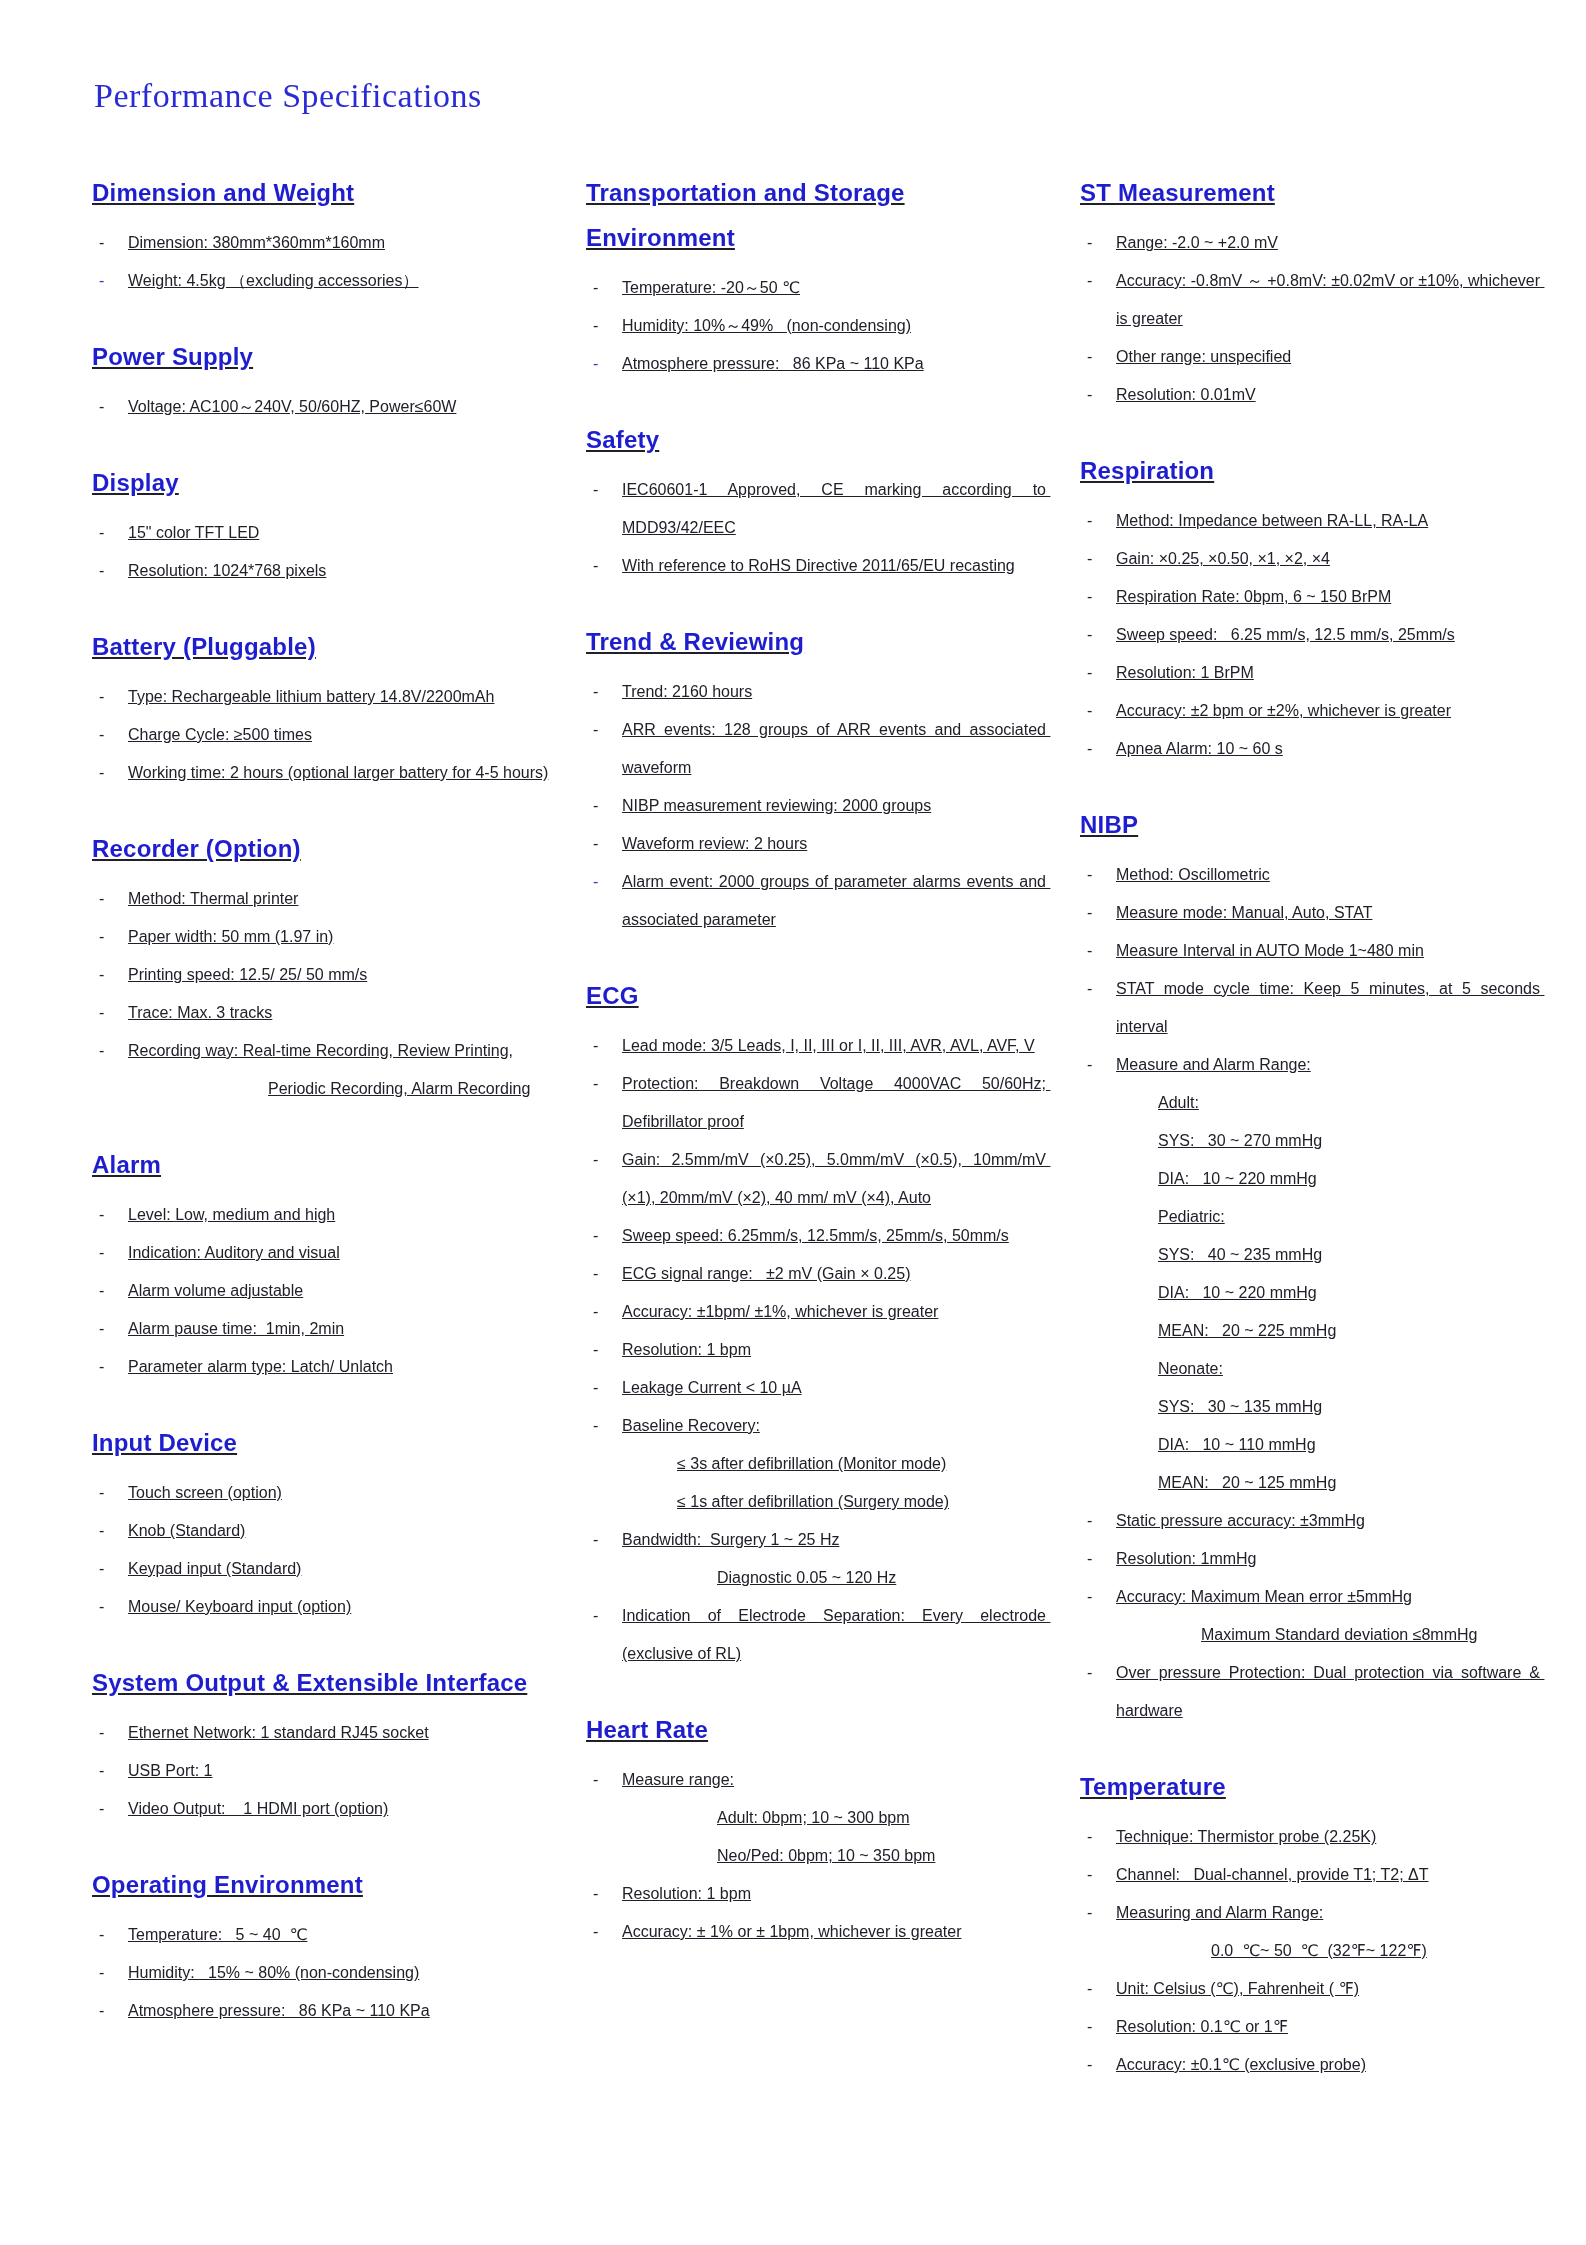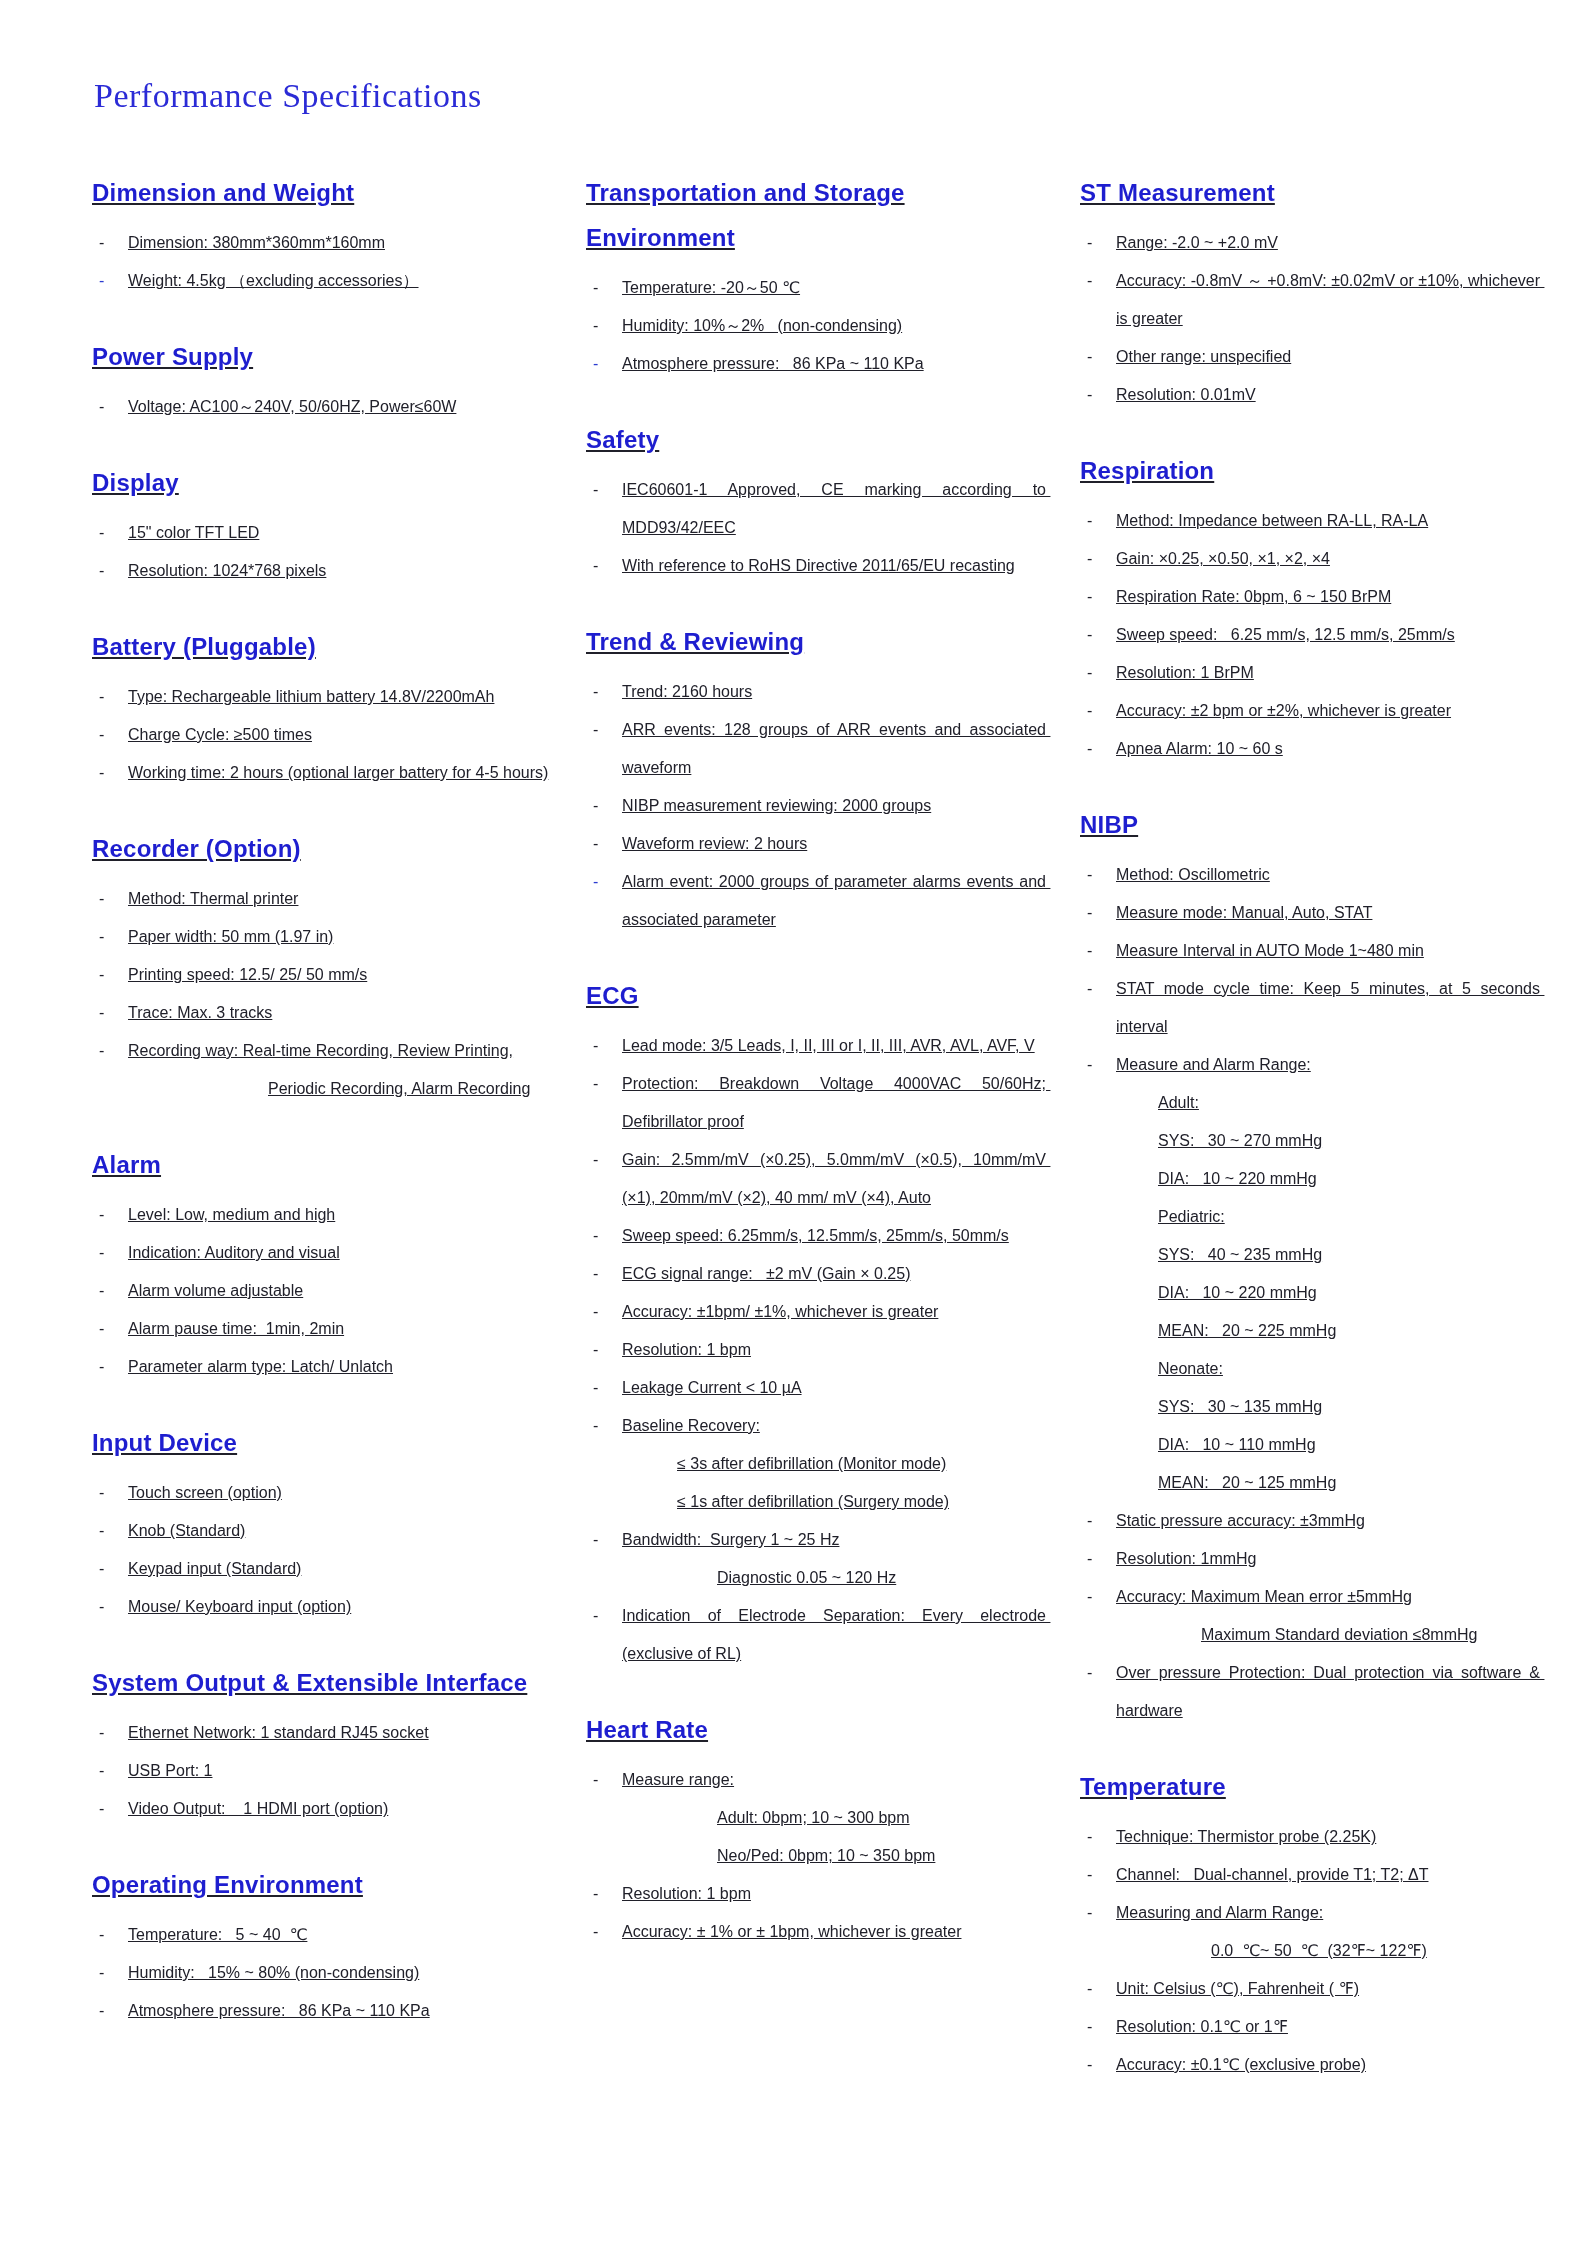--- a/index.html
+++ b/index.html
@@ -131,21 +131,21 @@
           <h2 class="heading">Operating Environment</h2>
           <div class="item"><span class="dash">-</span><span>Temperature:   5 ~ 40  ℃</span></div>
           <div class="item"><span class="dash">-</span><span>Humidity:   15% ~ 80% (non-condensing)</span></div>
           <div class="item"><span class="dash">-</span><span>Atmosphere pressure:   86 KPa ~ 110 KPa</span></div>
         </div>
       </div>
       <div class="col">
         <div class="section">
           <h2 class="heading">Transportation and Storage Environment</h2>
           <div class="item"><span class="dash">-</span><span>Temperature: -20～50 ℃</span></div>
-          <div class="item"><span class="dash">-</span><span>Humidity: 10%～2%   (non-condensing)</span></div>
+          <div class="item"><span class="dash">-</span><span>Humidity: 10%～49%   (non-condensing)</span></div>
           <div class="item m-blue"><span class="dash">-</span><span>Atmosphere pressure:   86 KPa ~ 110 KPa</span></div>
         </div>
         <div class="section">
           <h2 class="heading">Safety</h2>
           <div class="item j"><span class="dash">-</span><span>IEC60601-1 Approved, CE marking according to MDD93/42/EEC</span></div>
           <div class="item j"><span class="dash">-</span><span>With reference to RoHS Directive 2011/65/EU recasting</span></div>
         </div>
         <div class="section">
           <h2 class="heading">Trend &amp; Reviewing</h2>
           <div class="item"><span class="dash">-</span><span>Trend: 2160 hours</span></div>

